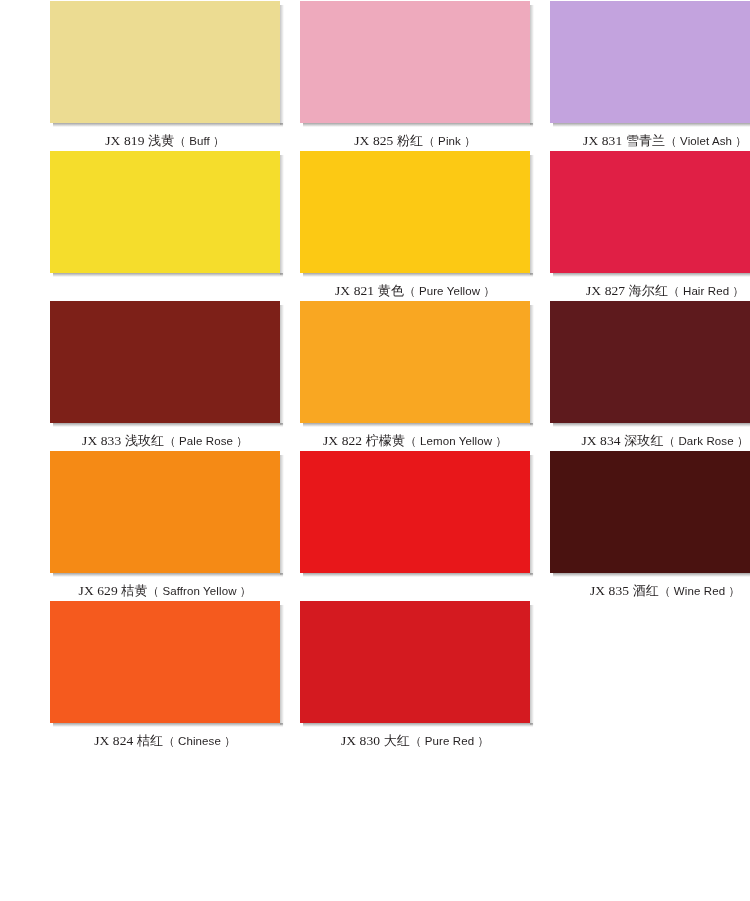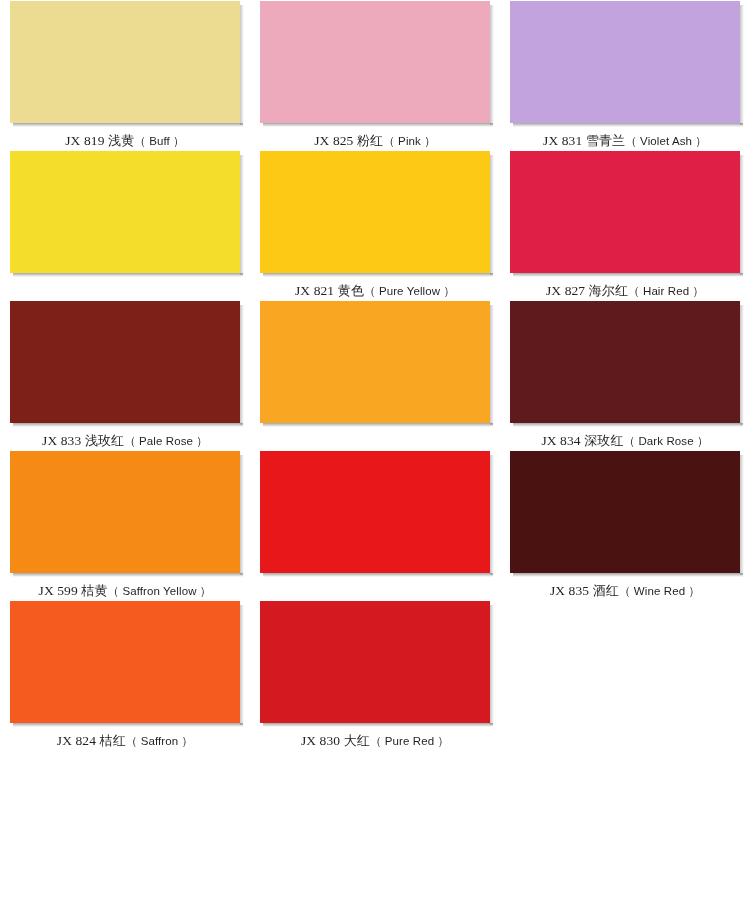--- a/index.html
+++ b/index.html
@@ -13,20 +13,21 @@
     width: 750px;
     height: 901px;
     font-family: "Liberation Sans", "DejaVu Sans", sans-serif;
     overflow: hidden;
   }
   .chart {
     width: 750px;
     height: 901px;
     position: relative;
     background: #ffffff;
+    padding-left: 40px;
   }
   .grid {
     display: grid;
     grid-template-columns: 250px 250px 250px;
     grid-template-rows: repeat(6, 150px);
     width: 750px;
   }
   .cell {
     position: relative;
     display: flex;
@@ -143,36 +144,37 @@
           <div class="swatch" style="background: rgb(125, 32, 24);"></div>
         </div>
         <div class="label"><span class="code">JX 833</span> <span class="cn">浅玫红</span><span class="en">（ Pale Rose ）</span></div>
       </div>
       <div class="cell">
         <div class="swatch-wrap">
           <div class="swatch-shadow"></div>
           <div class="swatch-shadow-right"></div>
           <div class="swatch" style="background: rgb(249, 167, 34);"></div>
         </div>
+        <div class="label"><span class="code">JX 822</span> <span class="cn">柠檬黄</span><span class="en">（ Lemon Yellow ）</span></div>
       </div>
       <div class="cell">
         <div class="swatch-wrap">
           <div class="swatch-shadow"></div>
           <div class="swatch-shadow-right"></div>
           <div class="swatch" style="background: rgb(94, 26, 29);"></div>
         </div>
         <div class="label"><span class="code">JX 834</span> <span class="cn">深玫红</span><span class="en">（ Dark Rose ）</span></div>
       </div>
       <div class="cell">
         <div class="swatch-wrap">
           <div class="swatch-shadow"></div>
           <div class="swatch-shadow-right"></div>
           <div class="swatch" style="background: rgb(245, 138, 21);"></div>
         </div>
-        <div class="label"><span class="code">JX 599</span> <span class="cn">桔黄</span><span class="en">（ Saffron Yellow ）</span></div>
+        <div class="label"><span class="code">JX 629</span> <span class="cn">桔黄</span><span class="en">（ Saffron Yellow ）</span></div>
       </div>
       <div class="cell">
         <div class="swatch-wrap">
           <div class="swatch-shadow"></div>
           <div class="swatch-shadow-right"></div>
           <div class="swatch" style="background: rgb(232, 23, 26);"></div>
         </div>
       </div>
       <div class="cell">
         <div class="swatch-wrap">
@@ -181,21 +183,21 @@
           <div class="swatch" style="background: rgb(74, 18, 16);"></div>
         </div>
         <div class="label"><span class="code">JX 835</span> <span class="cn">酒红</span><span class="en">（ Wine Red ）</span></div>
       </div>
       <div class="cell">
         <div class="swatch-wrap">
           <div class="swatch-shadow"></div>
           <div class="swatch-shadow-right"></div>
           <div class="swatch" style="background: rgb(245, 90, 30);"></div>
         </div>
-        <div class="label"><span class="code">JX 824</span> <span class="cn">桔红</span><span class="en">（ Saffron ）</span></div>
+        <div class="label"><span class="code">JX 824</span> <span class="cn">桔红</span><span class="en">（ Chinese ）</span></div>
       </div>
       <div class="cell">
         <div class="swatch-wrap">
           <div class="swatch-shadow"></div>
           <div class="swatch-shadow-right"></div>
           <div class="swatch" style="background: rgb(212, 26, 32);"></div>
         </div>
         <div class="label"><span class="code">JX 830</span> <span class="cn">大红</span><span class="en">（ Pure Red ）</span></div>
       </div>
     </div>

